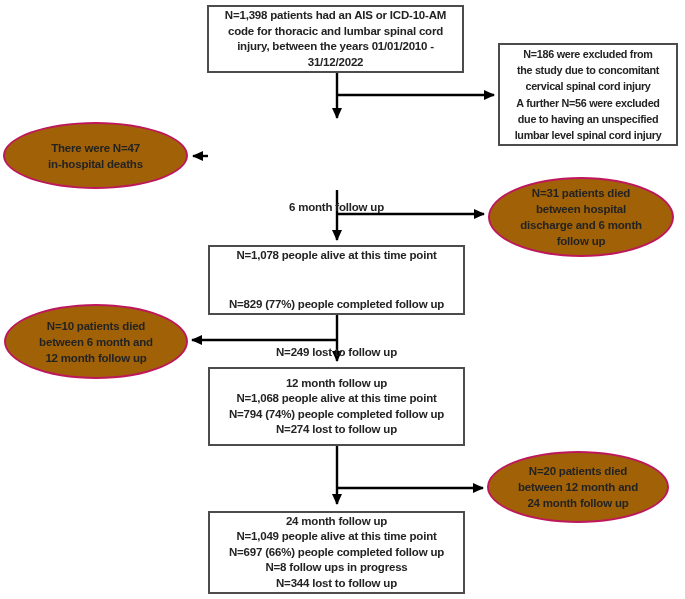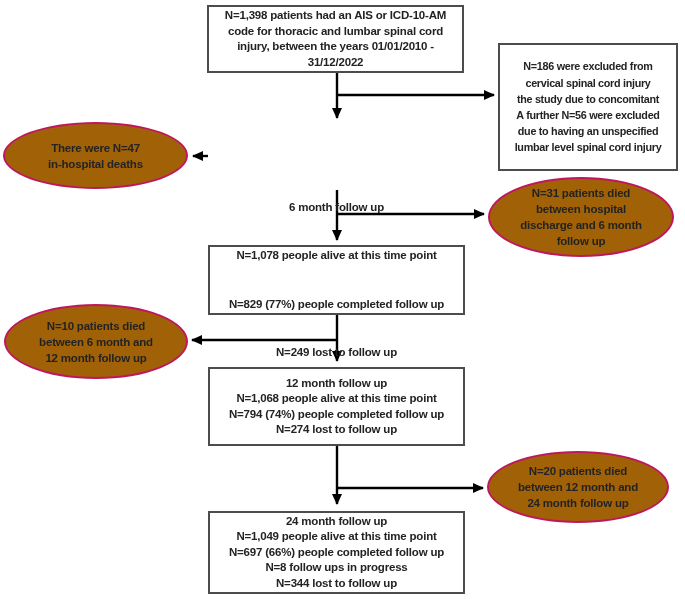--- a/index.html
+++ b/index.html
@@ -42,21 +42,21 @@
   }
   .ellipse {
     background: #a16207;
     border: 2px solid #be185d;
     border-radius: 50%;
     line-height: 16px;
   }
   .line { white-space: nowrap; }
 
   #n-initial        { left: 207px; top: 5px;   width: 257px; height: 68px; }
-  #n-excluded       { left: 498px; top: 43px;  width: 180px; height: 128px;
+  #n-excluded       { left: 498px; top: 43px;  width: 180px; height: 103px;
                       font-size: 10.8px; line-height: 16.2px; letter-spacing: -0.3px; }
   #n-deaths-inhosp  { left: 3px;   top: 122px; width: 185px; height: 67px; }
   #n-included       { left: 208px; top: 123px; width: 257px; height: 67px; }
   #n-deaths-0-6     { left: 488px; top: 177px; width: 186px; height: 80px; }
   #n-f6             { left: 208px; top: 245px; width: 257px; height: 70px; gap: 33px; }
   #n-deaths-6-12    { left: 4px;   top: 304px; width: 184px; height: 75px; }
   #n-f12            { left: 208px; top: 367px; width: 257px; height: 79px; }
   #n-deaths-12-24   { left: 487px; top: 451px; width: 182px; height: 72px; }
   #n-f24            { left: 208px; top: 511px; width: 257px; height: 83px; }
 </style>
@@ -93,22 +93,22 @@
 
   <div id="n-initial" class="node rect">
     <div class="line">N=1,398 patients had an AIS or ICD-10-AM</div>
     <div class="line">code for thoracic and lumbar spinal cord</div>
     <div class="line">injury, between the years 01/01/2010 -</div>
     <div class="line">31/12/2022</div>
   </div>
 
   <div id="n-excluded" class="node rect">
     <div class="line">N=186 were excluded from</div>
+    <div class="line">the study due to concomitant</div>
     <div class="line">cervical spinal cord injury</div>
-    <div class="line">the study due to concomitant</div>
     <div class="line">A further N=56 were excluded</div>
     <div class="line">due to having an unspecified</div>
     <div class="line">lumbar level spinal cord injury</div>
   </div>
 
   <div id="n-deaths-inhosp" class="node ellipse">
     <div class="line">There were N=47</div>
     <div class="line">in-hospital deaths</div>
   </div>
 

